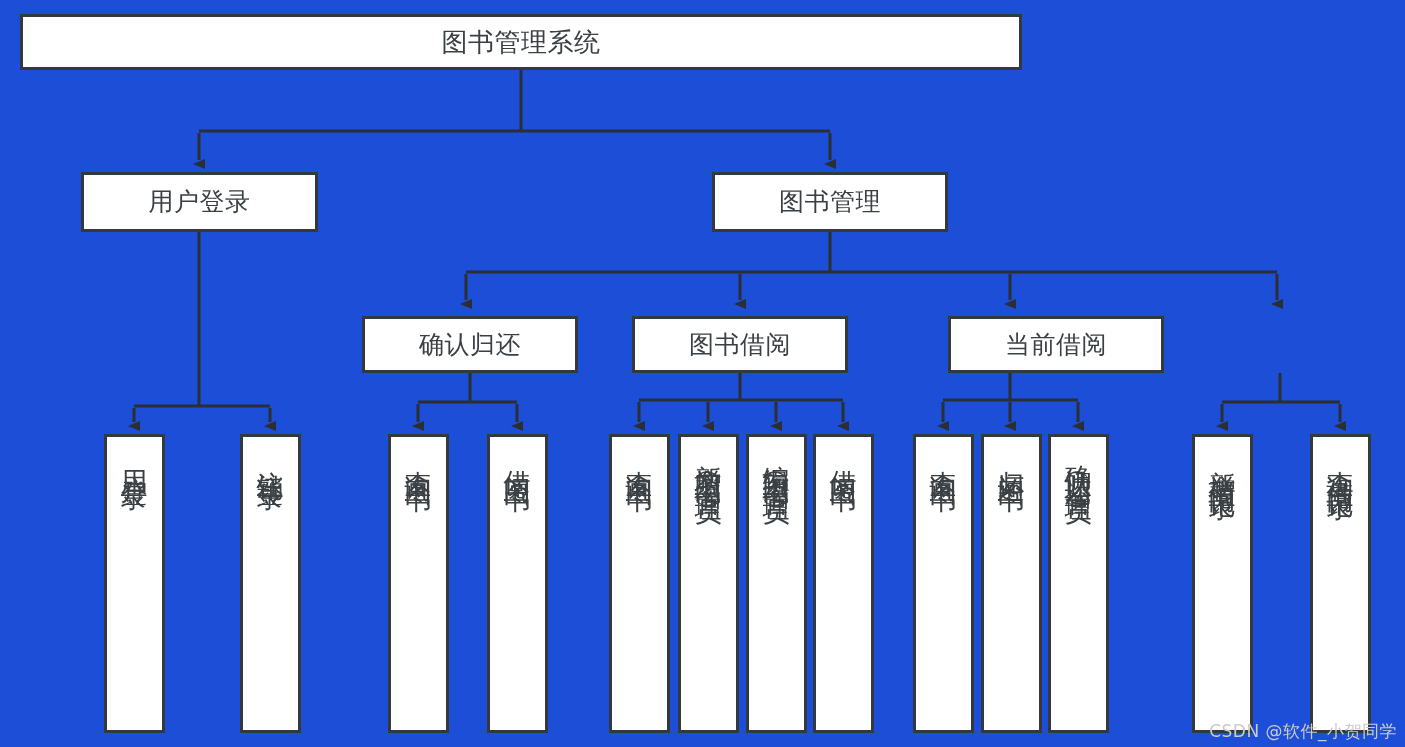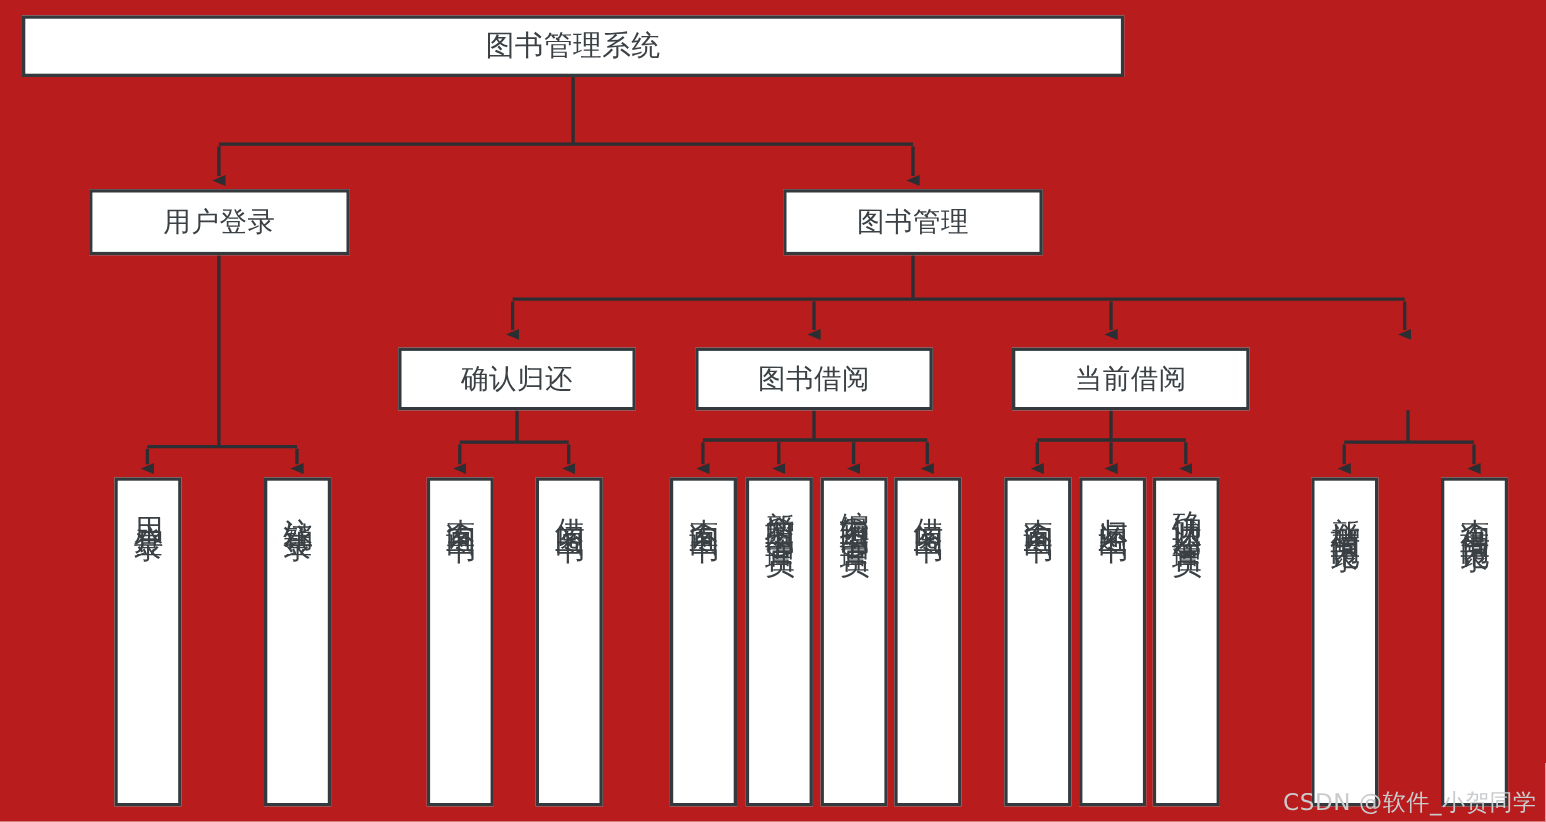--- a/index.html
+++ b/index.html
@@ -8,21 +8,21 @@
     padding: 0;
     background: #ffffff;
   }
   body {
     font-family: "DejaVu Sans", "Liberation Sans", sans-serif;
   }
   #canvas {
     position: relative;
     width: 1405px;
     height: 747px;
-    background: #b91c1c;
+    background: #1d4ed8;
     overflow: hidden;
   }
   svg.edges {
     position: absolute;
     left: 0;
     top: 0;
     width: 1405px;
     height: 747px;
     pointer-events: none;
   }
@@ -63,21 +63,21 @@
     white-space: nowrap;
     margin: 0 auto;
   }
   .node.vert.tall-pad {
     padding-top: 6px;
   }
   .watermark {
     position: absolute;
     right: 8px;
     bottom: 4px;
-    font-size: 21px;
+    font-size: 17px;
     color: #c9cbcd;
     letter-spacing: 0.5px;
     z-index: 5;
     white-space: nowrap;
     font-family: "DejaVu Sans", "Liberation Sans", sans-serif;
   }
 </style>
 </head>
 <body>
 
@@ -144,21 +144,21 @@
   <div class="node horiz" style="left:712px; top:172px; width:236px; height:60px;">
     <span class="label">图书管理</span>
   </div>
 
   <div class="node horiz" style="left:362px; top:316px; width:216px; height:57px;">
     <span class="label">确认归还</span>
   </div>
   <div class="node horiz" style="left:632px; top:316px; width:216px; height:57px;">
     <span class="label">图书借阅</span>
   </div>
-  <div class="node horiz" style="left:920px; top:316px; width:216px; height:57px;">
+  <div class="node horiz" style="left:948px; top:316px; width:216px; height:57px;">
     <span class="label">当前借阅</span>
   </div>
 
   <div class="node vert" style="left:104px; top:434px; width:61px; height:299px;">
     <span class="label">用户登录</span>
   </div>
   <div class="node vert" style="left:240px; top:434px; width:61px; height:299px;">
     <span class="label">注销登录</span>
   </div>
 

